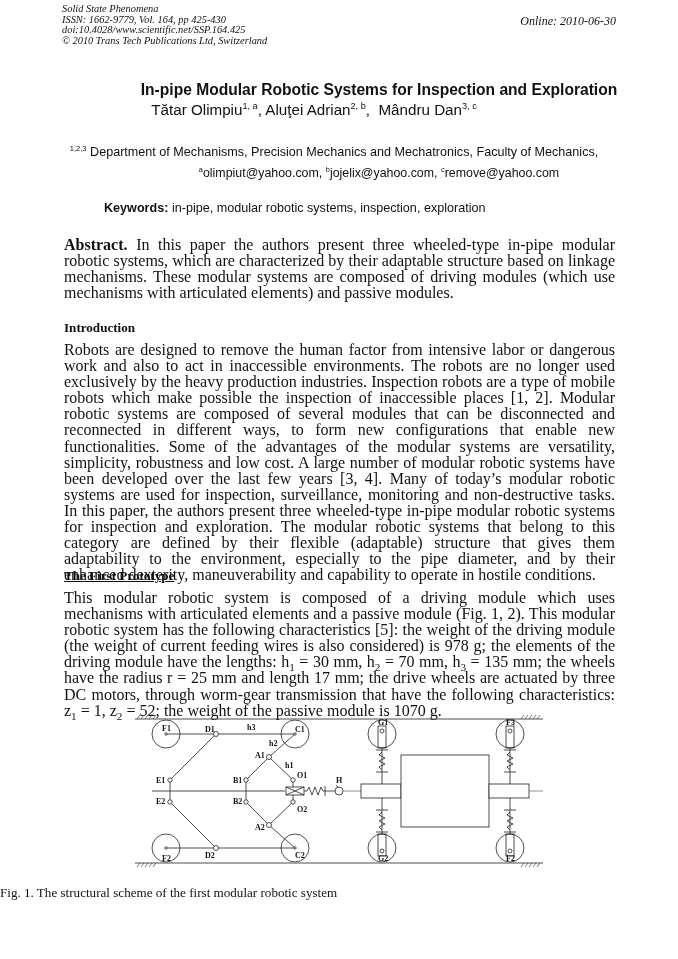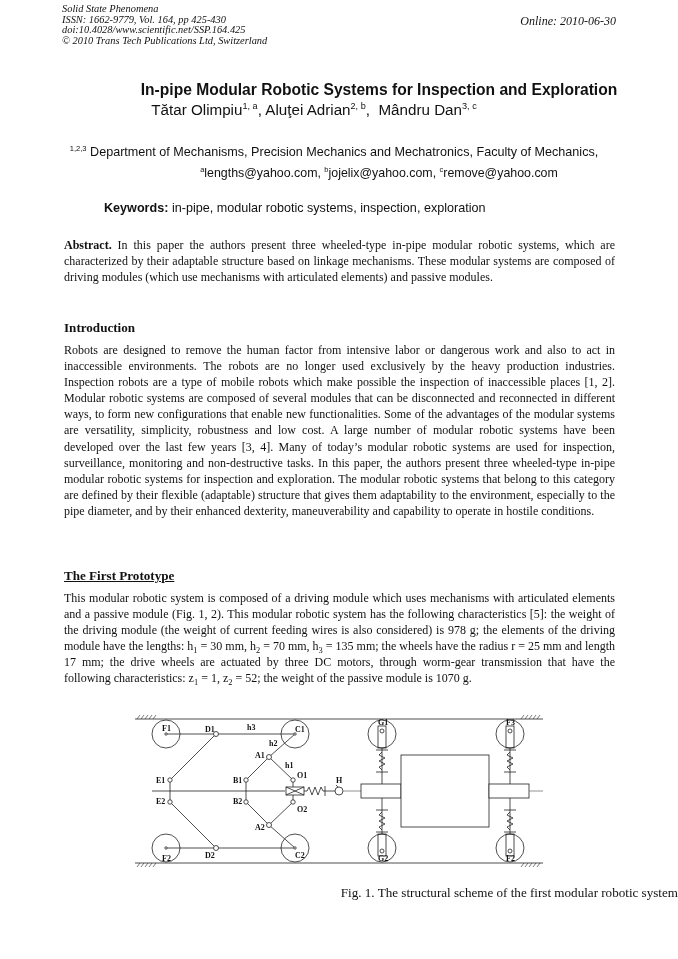--- a/index.html
+++ b/index.html
@@ -8,25 +8,25 @@
   .sans { font-family: "Liberation Sans", "DejaVu Sans", sans-serif; padding-left: 40px; }
   .hdr { position:absolute; left:62px; top:4px; font-size:10.4px; line-height:10.6px; font-style:italic; }
   .hdr-right { position:absolute; right:62px; top:14px; font-size:12px; font-style:italic; }
   .title { position:absolute; left:0; width:678px; top:81px; text-align:center; font-size:15.6px; font-weight:bold; }
   .authors { position:absolute; left:0; width:548px; top:101px; text-align:center; font-size:15.2px; }
   .authors sup, .affil sup, .emails sup { font-size:60%; vertical-align: super; line-height:0; }
   .affil { position:absolute; left:0; width:588px; top:128px; text-align:center; font-size:12.6px; line-height:17px;margin-top:16px; }
   .emails { position:absolute; left:0; width:678px; top:166px; text-align:center; font-size:12.4px; }
   .keywords { position:absolute; left:64px; top:201px; font-size:12.6px; }
   .keywords b { font-weight:bold; }
-  .para { position:absolute; left:64px; width:551px; font-size:12px; line-height:16.1px; text-align:justify; }
+  .para { position:absolute; left:64px; width:551px; font-size:16px; line-height:16.1px; text-align:justify; }
   .para b { font-weight:bold; }
   .heading { position:absolute; left:64px; font-size:13.1px; font-weight:bold; }
   .fig { position:absolute; left:125px; top:708px; width:430px; height:170px; }
-  .caption { position:absolute; left:0; width:678px; top:885px; text-align:right; font-size:13.1px; }
+  .caption { position:absolute; left:0; width:678px; top:885px; text-align:left; font-size:13.1px; }
   sub.s { font-size:70%; vertical-align:sub; line-height:0; }
 </style>
 </head>
 <body>
 
 <div class="hdr serif">
   <div>Solid State Phenomena</div>
   <div>ISSN: 1662-9779, Vol. 164, pp 425-430</div>
   <div>doi:10.4028/www.scientific.net/SSP.164.425</div>
   <div>© 2010 Trans Tech Publications Ltd, Switzerland</div>
@@ -39,21 +39,21 @@
   <span>Tătar Olimpiu</span><sup>1, a</sup>,
   <span>Aluţei Adrian</span><sup>2, b</sup>,&nbsp;
   <span>Mândru Dan</span><sup>3, c</sup>
 </div>
 
 <div class="affil sans">
   <div><sup>1,2,3</sup><span> Department of Mechanisms, Precision Mechanics and Mechatronics, Faculty of Mechanics,</span></div>
 </div>
 
 <div class="emails sans">
-  <sup>a</sup><span>lengths@yahoo.com</span>,
+  <sup>a</sup><span>olimpiut@yahoo.com</span>,
   <sup>b</sup><span>jojelix@yahoo.com</span>,
   <sup>c</sup><span>remove@yahoo.com</span>
 </div>
 
 <div class="keywords sans">
   <b>Keywords:</b><span> in-pipe, modular robotic systems, inspection, exploration</span>
 </div>
 
 <div class="para serif" style="top:237px;">
   <b>Abstract.</b><span> In this paper the authors present three wheeled-type in-pipe modular robotic systems, which are characterized by their adaptable structure based on linkage mechanisms. These modular systems are composed of driving modules (which use mechanisms with articulated elements) and passive modules.</span>

